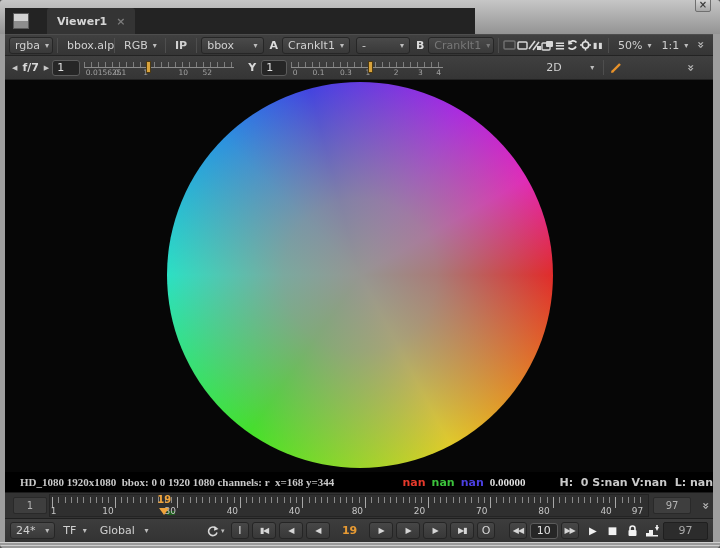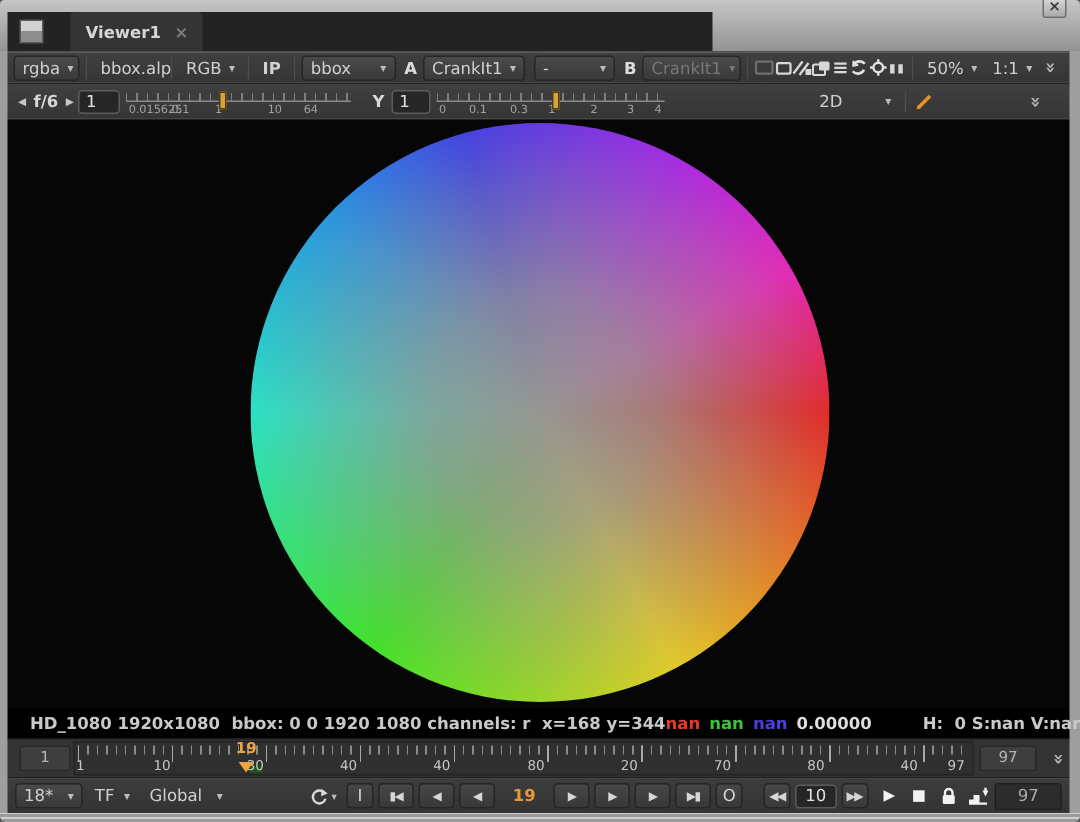--- a/index.html
+++ b/index.html
@@ -68,24 +68,24 @@
     background:
       radial-gradient(circle at 50% 50%, rgb(150,150,146) 0%, rgba(150,150,146,0.82) 28%,
         rgba(150,150,146,0.45) 58%, rgba(150,150,146,0.12) 84%, rgba(150,150,146,0) 98%),
       conic-gradient(from 90deg, #ff0000 0deg, #ffe000 62deg, #22ff00 125deg, #00ffd8 180deg,
         #0090ff 225deg, #2222ff 255deg, #b000ff 300deg, #ff00c8 330deg, #ff0000 360deg); }
 
   
   .statusbar { height:20px; background:#000; display:flex; align-items:center;
                color:#c9c9c9; font-weight:bold; }
   .statusbar span { white-space:pre; }
-  .st-info { margin-left:15px; }
+  .st-info { margin-left:15px;font-family:Liberation Serif, serif; }
   .st-rgb { margin-left:auto; }
   .st-r { color:#e6392b; } .st-g { color:#3cc23c; } .st-b { color:#4b3fe0; margin-right:6px; }
-  .st-a { color:#dedede; }
+  .st-a { color:#dedede;font-family:Liberation Serif, serif; }
   .st-hsvl { margin-left:34px; }
 
   
   .timeline { position:relative; height:26px; background:#333333; border-top:1px solid #1c1c1c; }
   .range-box { position:absolute; top:4px; width:34px; height:17px; background:#3e3e3e;
                border:1px solid #292929; border-radius:2px; color:#b4b4b4; font-size:10px;
                display:flex; align-items:center; justify-content:center; }
   .rb-start { left:8px; } .rb-end { right:22px; width:38px; }
   .ruler { position:absolute; left:44px; right:64px; top:1px; bottom:1px;
            background:#2f2f2f; border:1px solid #242424; }
@@ -240,33 +240,33 @@
     </div>
     <div class="dd flat" style="width:46px">
       <span>1:1</span>
       <span class="caret">▾</span>
     </div>
     <span class="chev">»</span>
   </div>
 
   <div class="tb tb2">
     <span class="fstop-arrow">◀</span>
-    <span class="fstop-label">f/6</span>
+    <span class="fstop-label">f/7</span>
     <span class="fstop-arrow">▶</span>
     <div class="inp" style="width:28px">
       <span>1</span>
     </div>
     <div class="slider g-gain">
       <div class="ticks"></div>
       <div class="track"></div>
       <span class="lbl edge" style="left:1%">0.015625</span>
       <span class="lbl" style="left:24%">0.1</span>
       <span class="lbl" style="left:41%">1</span>
       <span class="lbl" style="left:66%">10</span>
-      <span class="lbl" style="left:82%">64</span>
+      <span class="lbl" style="left:82%">52</span>
       <div class="handle" style="left:41%"></div>
     </div>
     <span class="fstop-label" style="margin-left:8px">Y</span>
     <div class="inp" style="width:26px;margin-left:3px">
       <span>1</span>
     </div>
     <div class="slider g-gamma">
       <div class="ticks"></div>
       <div class="track"></div>
       <span class="lbl edge" style="left:1%">0</span>
@@ -334,21 +334,21 @@
       </div>
     </div>
     <div class="range-box rb-end">
       <span>97</span>
     </div>
     <span class="tl-chev">»</span>
   </div>
 
   <div class="transport">
     <div class="dd" style="width:46px">
-      <span>18*</span>
+      <span>24*</span>
       <span class="caret">▾</span>
     </div>
     <div class="dd flat" style="width:34px">
       <span>TF</span>
       <span class="caret">▾</span>
     </div>
     <div class="dd flat" style="width:60px">
       <span>Global</span>
       <span class="caret">▾</span>
     </div>

